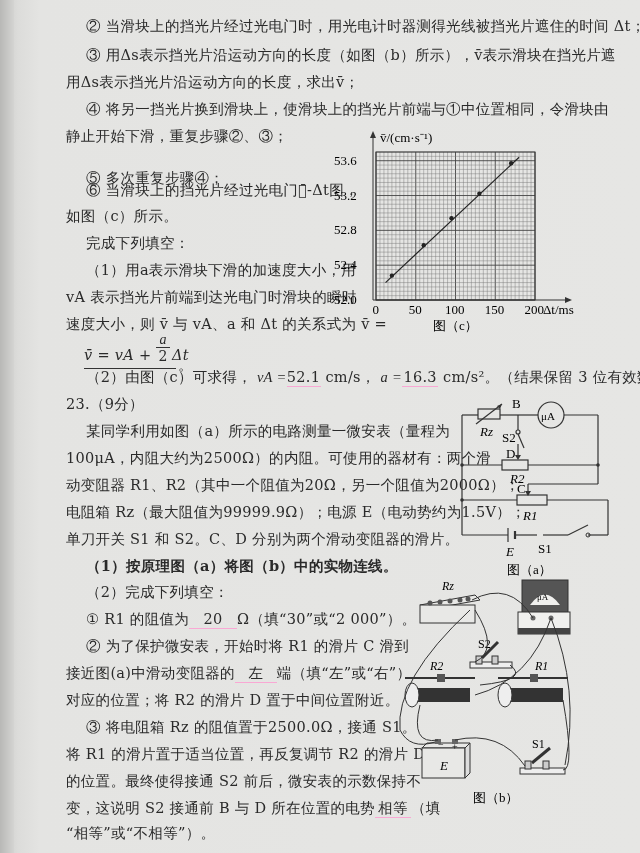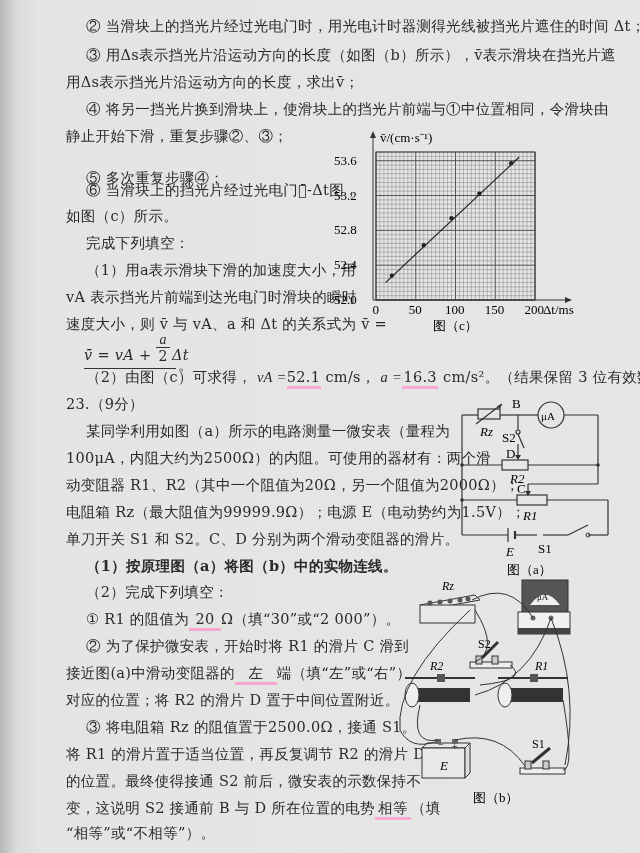--- a/index.html
+++ b/index.html
@@ -5,21 +5,21 @@
   html, body { margin: 0; padding: 0; }
   body {
     width: 640px; height: 853px; overflow: hidden; position: relative;
     background: linear-gradient(90deg, #c9c9c7 0px, #dcdcda 18px, #e4e4e2 40px, #e6e6e4 100%);
     font-family: "DejaVu Serif", "Liberation Serif", serif;
     color: #2a2a2a;
   }
   .page-edge { position: absolute; left: 0; top: 0; width: 14px; height: 853px; background: linear-gradient(90deg,#b8b8b6,#d4d4d2); }
   .line { position: absolute; font-size: 14.5px; line-height: 18px; white-space: nowrap; letter-spacing: 0.3px; }
   .i { font-style: italic; font-family: "Liberation Serif", serif; }
-  .blank { display: inline-block; border-bottom: 3px solid #f9a8d4; text-align: center; }
+  .blank { display: inline-block; border-bottom: 1px solid #f9a8d4; text-align: center; }
   svg text { font-family: "Liberation Serif", serif; }
 </style>
 </head>
 <body>
 
 <div class="page-edge"></div>
 
 <div class="line" style="left:86px;top:17px;">② 当滑块上的挡光片经过光电门时，用光电计时器测得光线被挡光片遮住的时间 Δt；</div>
 <div class="line" style="left:86px;top:46px;">③ 用Δs表示挡光片沿运动方向的长度（如图（b）所示），v̄表示滑块在挡光片遮</div>
 <div class="line" style="left:66px;top:73px;">用Δs表示挡光片沿运动方向的长度，求出v̄；</div>
@@ -164,21 +164,21 @@
 
 <div class="line" style="left:66px;top:395px;">23.（9分）</div>
 <div class="line" style="left:86px;top:422px;">某同学利用如图（a）所示的电路测量一微安表（量程为</div>
 <div class="line" style="left:66px;top:449px;">100μA，内阻大约为2500Ω）的内阻。可使用的器材有：两个滑</div>
 <div class="line" style="left:66px;top:476px;">动变阻器 R1、R2（其中一个阻值为20Ω，另一个阻值为2000Ω）；</div>
 <div class="line" style="left:66px;top:503px;">电阻箱 Rz（最大阻值为99999.9Ω）；电源 E（电动势约为1.5V）；</div>
 <div class="line" style="left:66px;top:530px;">单刀开关 S1 和 S2。C、D 分别为两个滑动变阻器的滑片。</div>
 <div class="line" style="left:86px;top:557px;font-weight:bold;">（1）按原理图（a）将图（b）中的实物连线。</div>
 <div class="line" style="left:86px;top:583px;">（2）完成下列填空：</div>
 <div class="line" style="left:86px;top:610px;">
-  <span>① R1 的阻值为</span><span class="blank" style="width:32px;">20</span><span>Ω（填“30”或“2 000”）。</span>
+  <span>① R1 的阻值为</span><span class="blank" style="width:48px;">20</span><span>Ω（填“30”或“2 000”）。</span>
 </div>
 <div class="line" style="left:86px;top:637px;">② 为了保护微安表，开始时将 R1 的滑片 C 滑到</div>
 <div class="line" style="left:66px;top:664px;">
   <span>接近图(a)中滑动变阻器的</span><span class="blank" style="width:42px;">左</span><span>端（填“左”或“右”）</span>
 </div>
 <div class="line" style="left:66px;top:691px;">对应的位置；将 R2 的滑片 D 置于中间位置附近。</div>
 <div class="line" style="left:86px;top:718px;">③ 将电阻箱 Rz 的阻值置于2500.0Ω，接通 S1。</div>
 <div class="line" style="left:66px;top:745px;">将 R1 的滑片置于适当位置，再反复调节 R2 的滑片 D</div>
 <div class="line" style="left:66px;top:772px;">的位置。最终使得接通 S2 前后，微安表的示数保持不</div>
 <div class="line" style="left:66px;top:799px;">

